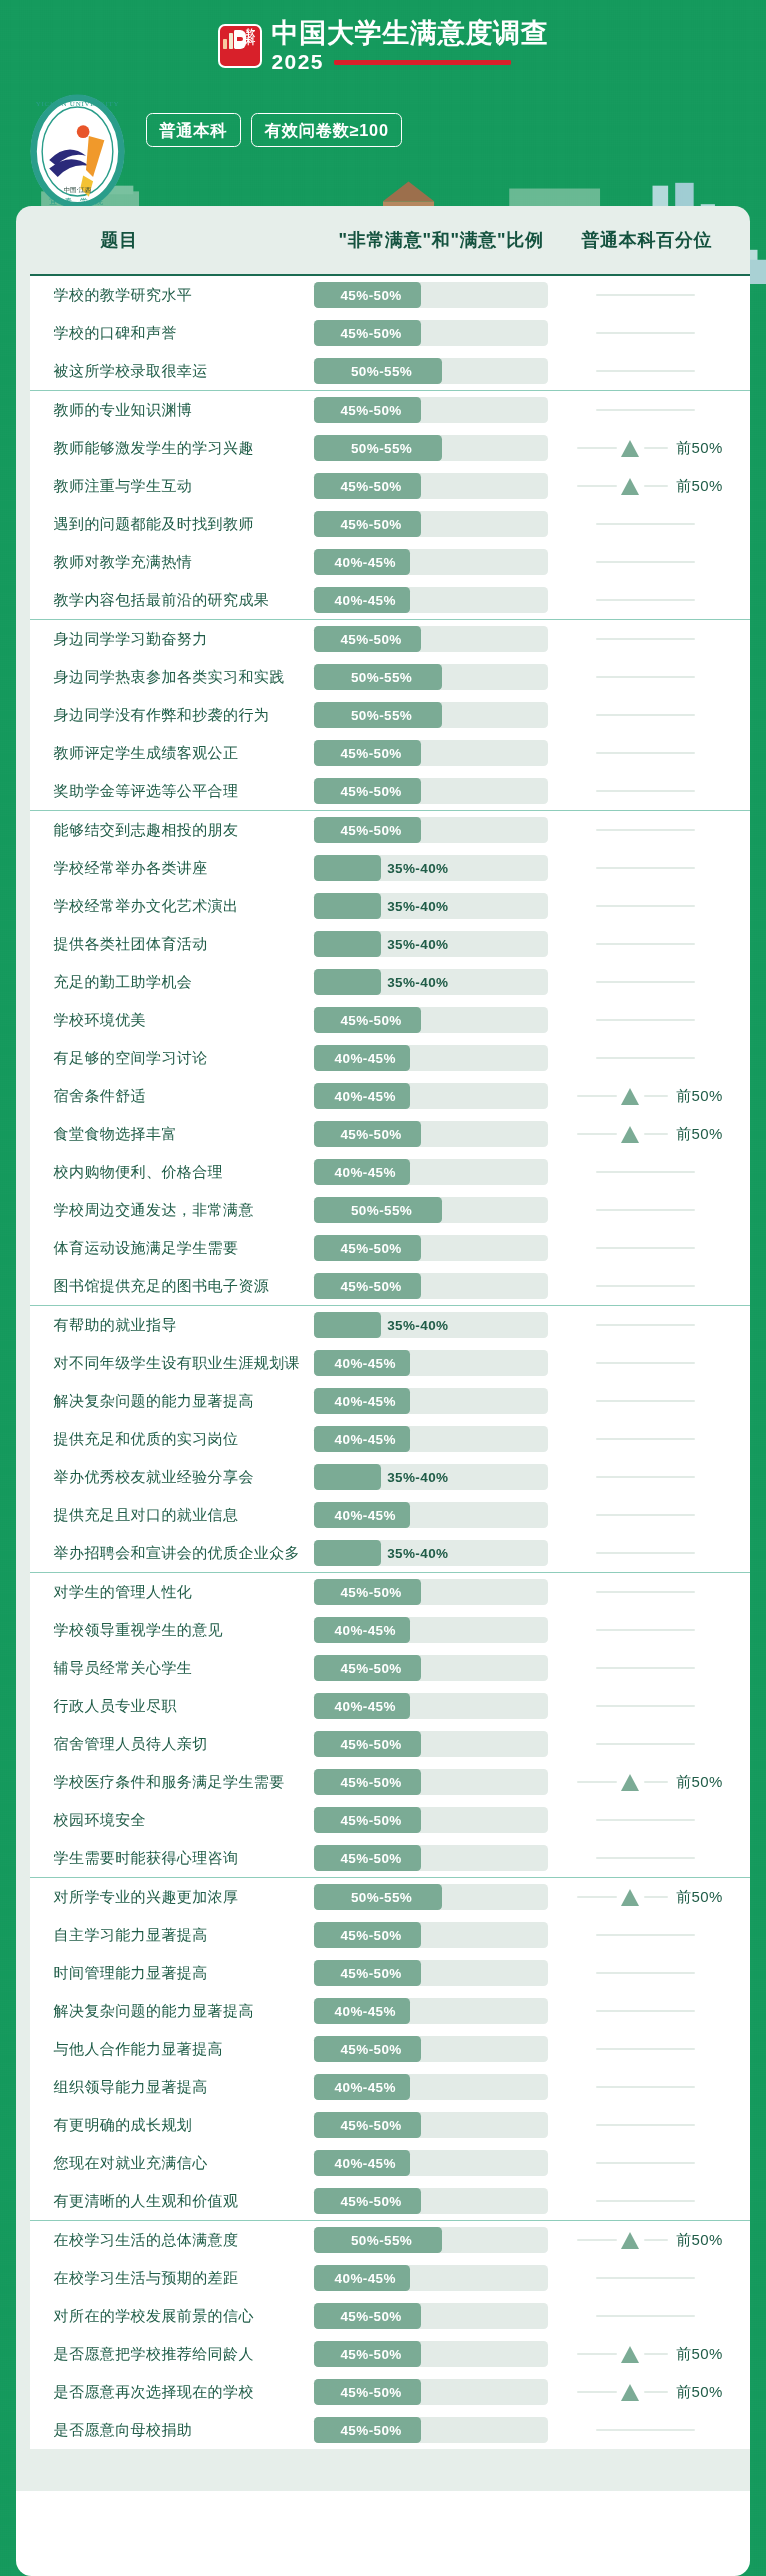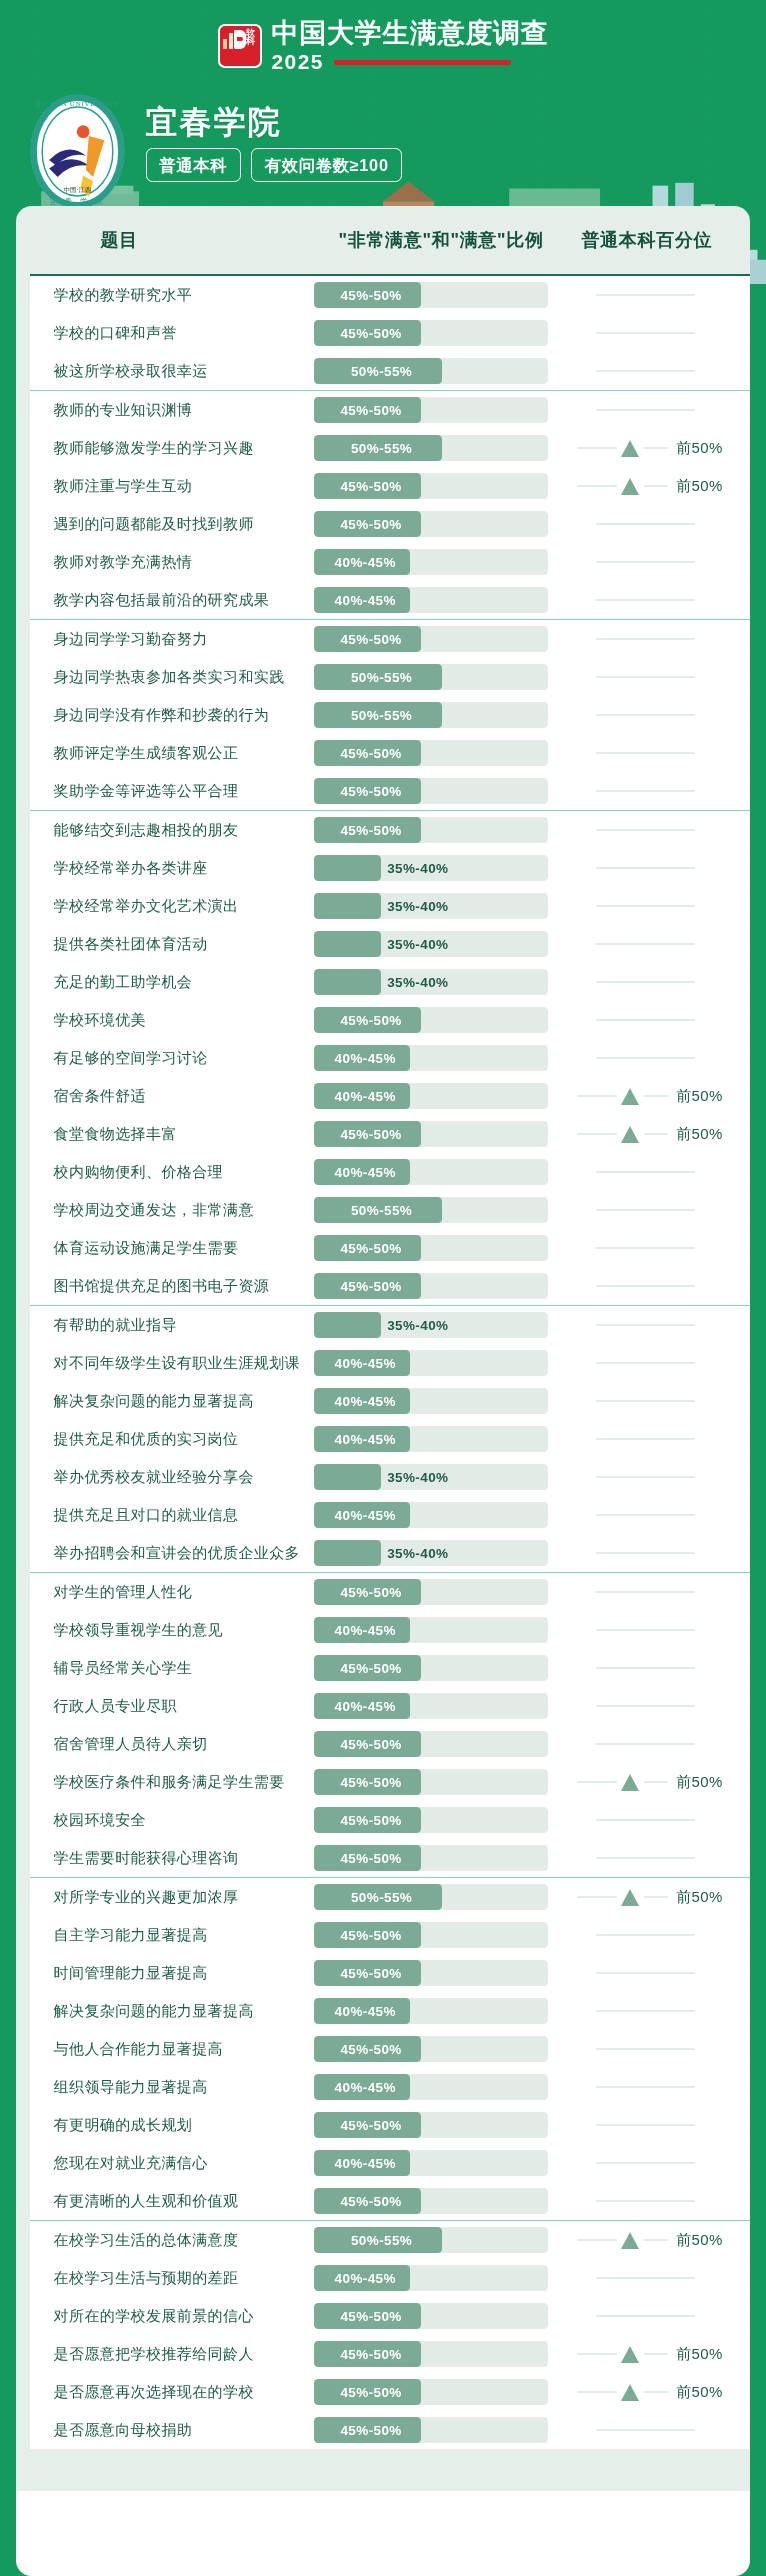--- a/index.html
+++ b/index.html
@@ -244,21 +244,20 @@
       <path d="M30 96 q26 -26 52 -6 q-24 -6 -42 14 Z" fill="#2b2a7a"></path>
       <path d="M30 108 q30 -24 56 -4 q-26 -4 -44 16 Z" fill="#2b2a7a"></path>
       <path d="M86 62 l22 6 l-16 52 l-10 -10 Z" fill="#f0992b"></path>
       <path d="M78 118 l14 8 l-6 22 l-12 -12 Z" fill="#f3c233"></path>
       <text x="70" y="141" text-anchor="middle" font-size="9" fill="#1f3d33" font-family="'Liberation Sans',sans-serif">中国·江西</text>
       <text x="70" y="158" text-anchor="middle" font-size="11" fill="#2a9d8a" font-family="'Liberation Serif',serif" letter-spacing="4">宜 春 学 院</text>
       <text x="70" y="20" text-anchor="middle" font-size="10" fill="#2a9d8a" font-family="'Liberation Serif',serif" letter-spacing="1">YICHUN UNIVERSITY</text>
     </svg>
   </div>
   <div class="uni-right">
-    <div class="uni-name">宜春学院</div>
     <div class="badges">
       <div class="badge">普通本科</div>
       <div class="badge">有效问卷数≥100</div>
     </div>
   </div>
 </div>
 
 <div id="card">
   <div class="thead">
     <div class="th th-title">题目</div>

